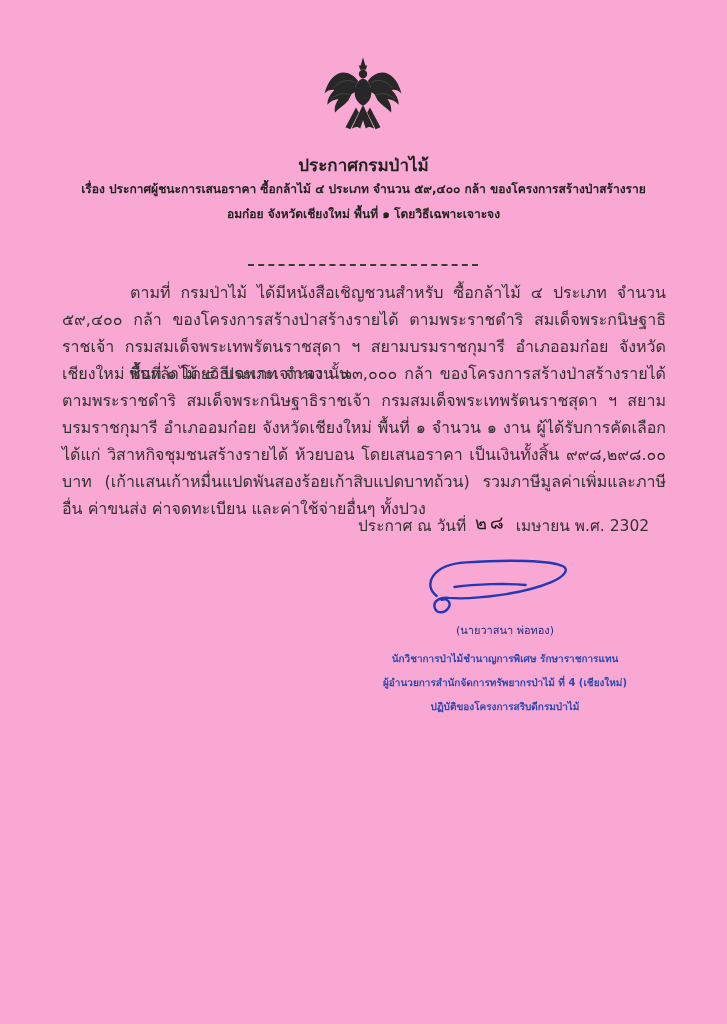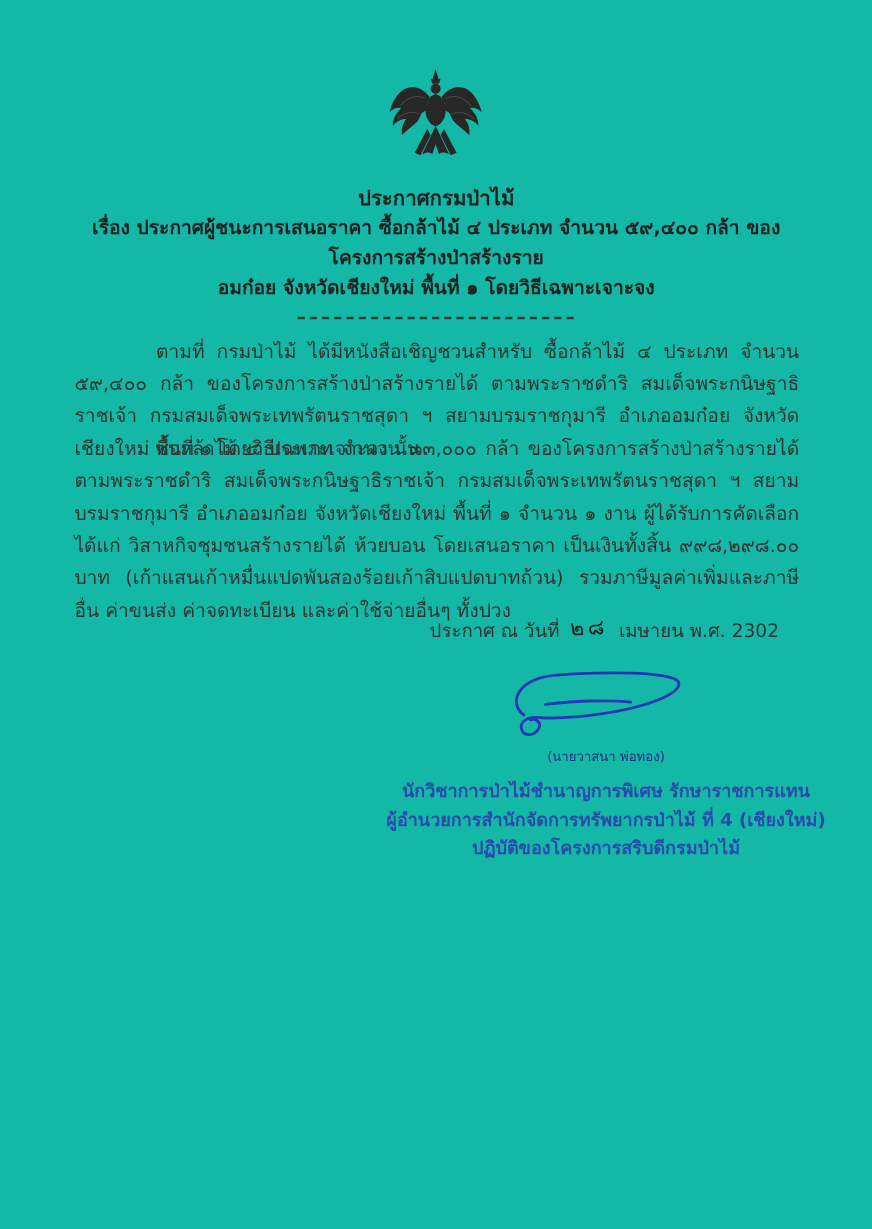--- a/index.html
+++ b/index.html
@@ -1,32 +1,32 @@
 <!DOCTYPE html>
 <html lang="th"><head>
 <meta charset="utf-8">
 <style>
   html,body{margin:0;padding:0;background:#e8e8e8;}
   .page{
     position:relative;
     width:727px;height:1024px;
     margin:0 auto;
-    background:#14b8a6;
+    background:#f9a8d4;
     font-family:"DejaVu Sans","Liberation Sans",sans-serif;
     color:#2e2e2e;
     overflow:hidden;
   }
   .emblem{position:absolute;left:321px;top:54px;width:84px;height:96px;}
   .doc-title{
     position:absolute;top:151px;left:0;width:727px;
     text-align:center;font-weight:bold;font-size:17px;color:#222;
   }
   .subject{
     position:absolute;top:177px;left:55px;width:617px;
-    text-align:center;font-weight:bold;font-size:16px;line-height:25px;color:#222;
+    text-align:center;font-weight:bold;font-size:12px;line-height:25px;color:#222;
   }
   .divider{
     position:absolute;top:264px;left:248px;width:230px;height:0;
     border-top:2px dashed #3a3a3a;
   }
   .body-para{
     position:absolute;left:62px;width:604px;
     font-size:16px;line-height:27px;
     text-align:justify;text-indent:68px;color:#333;
   }
@@ -42,21 +42,21 @@
     transform:rotate(-2deg) translateY(-2px);
     color:#1c1c1c;padding:0 4px;
   }
   .signature-svg{position:absolute;top:556px;left:415px;width:158px;height:66px;}
   .sig-name{
     position:absolute;top:621px;left:340px;width:330px;
     text-align:center;font-size:11px;color:#20307c;
   }
   .sig-pos{
     position:absolute;top:647px;left:308px;width:394px;
-    text-align:center;font-size:15px;line-height:24px;
+    text-align:center;font-size:10px;line-height:24px;
     color:#2b4aad;font-weight:600;
   }
 </style>
 </head>
 <body>
 
 <div class="page">
 
   <svg class="emblem" viewBox="0 0 120 132" xmlns="http://www.w3.org/2000/svg" aria-hidden="true">
     <g fill="#272727" stroke="none">

